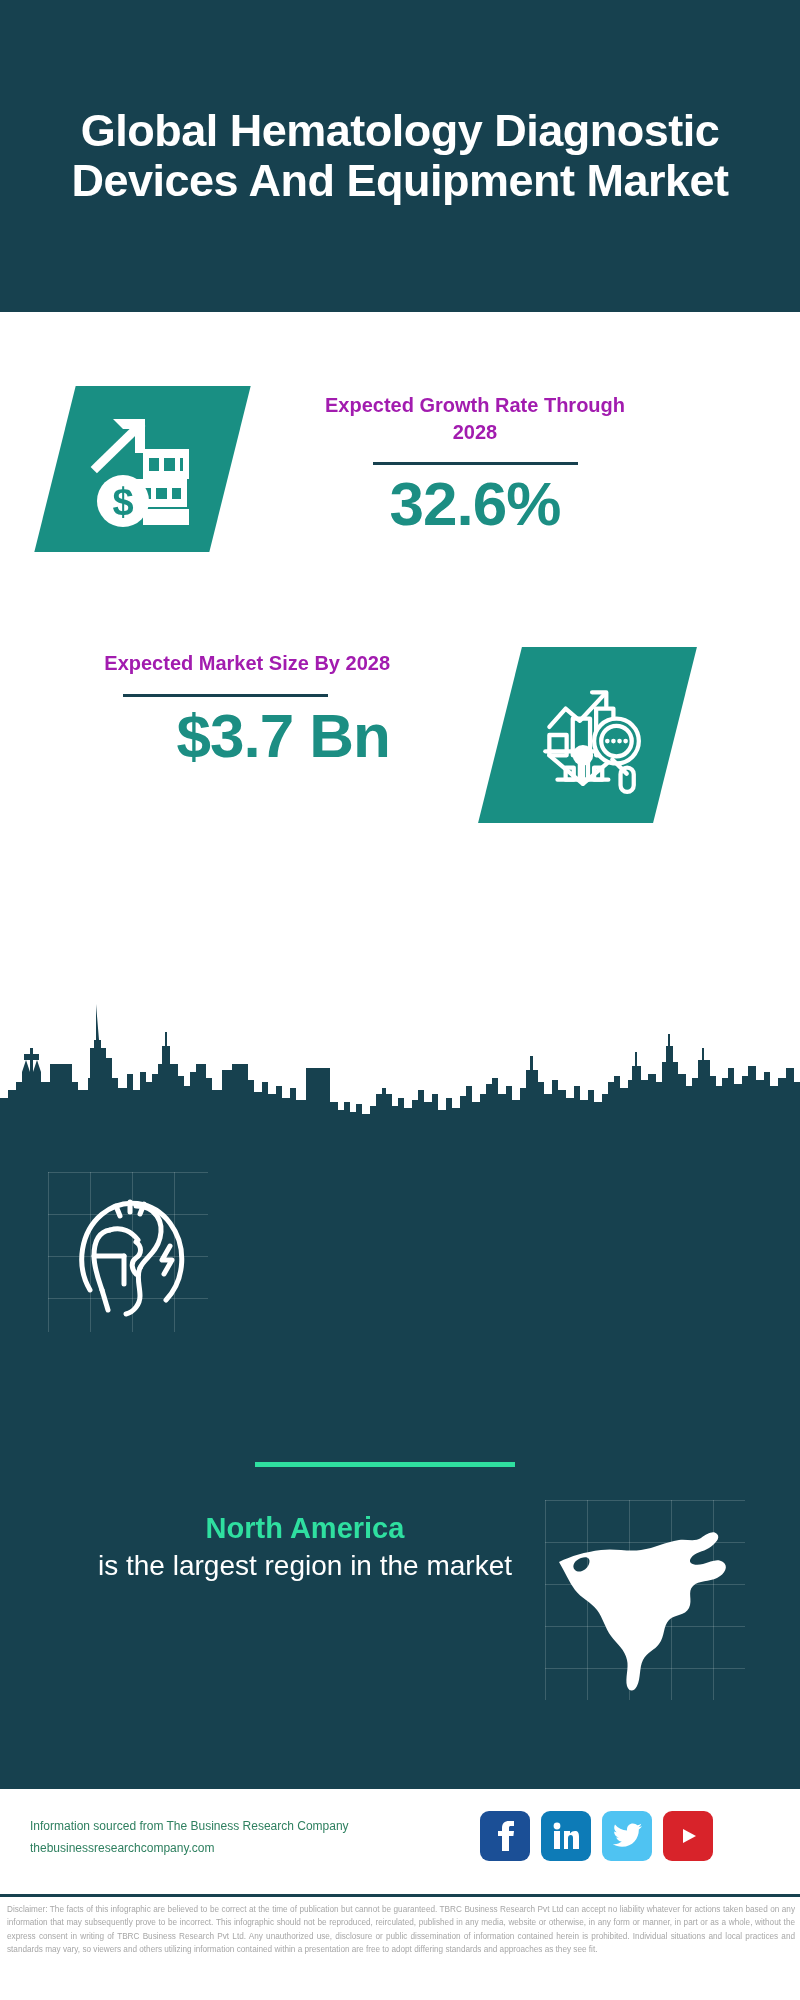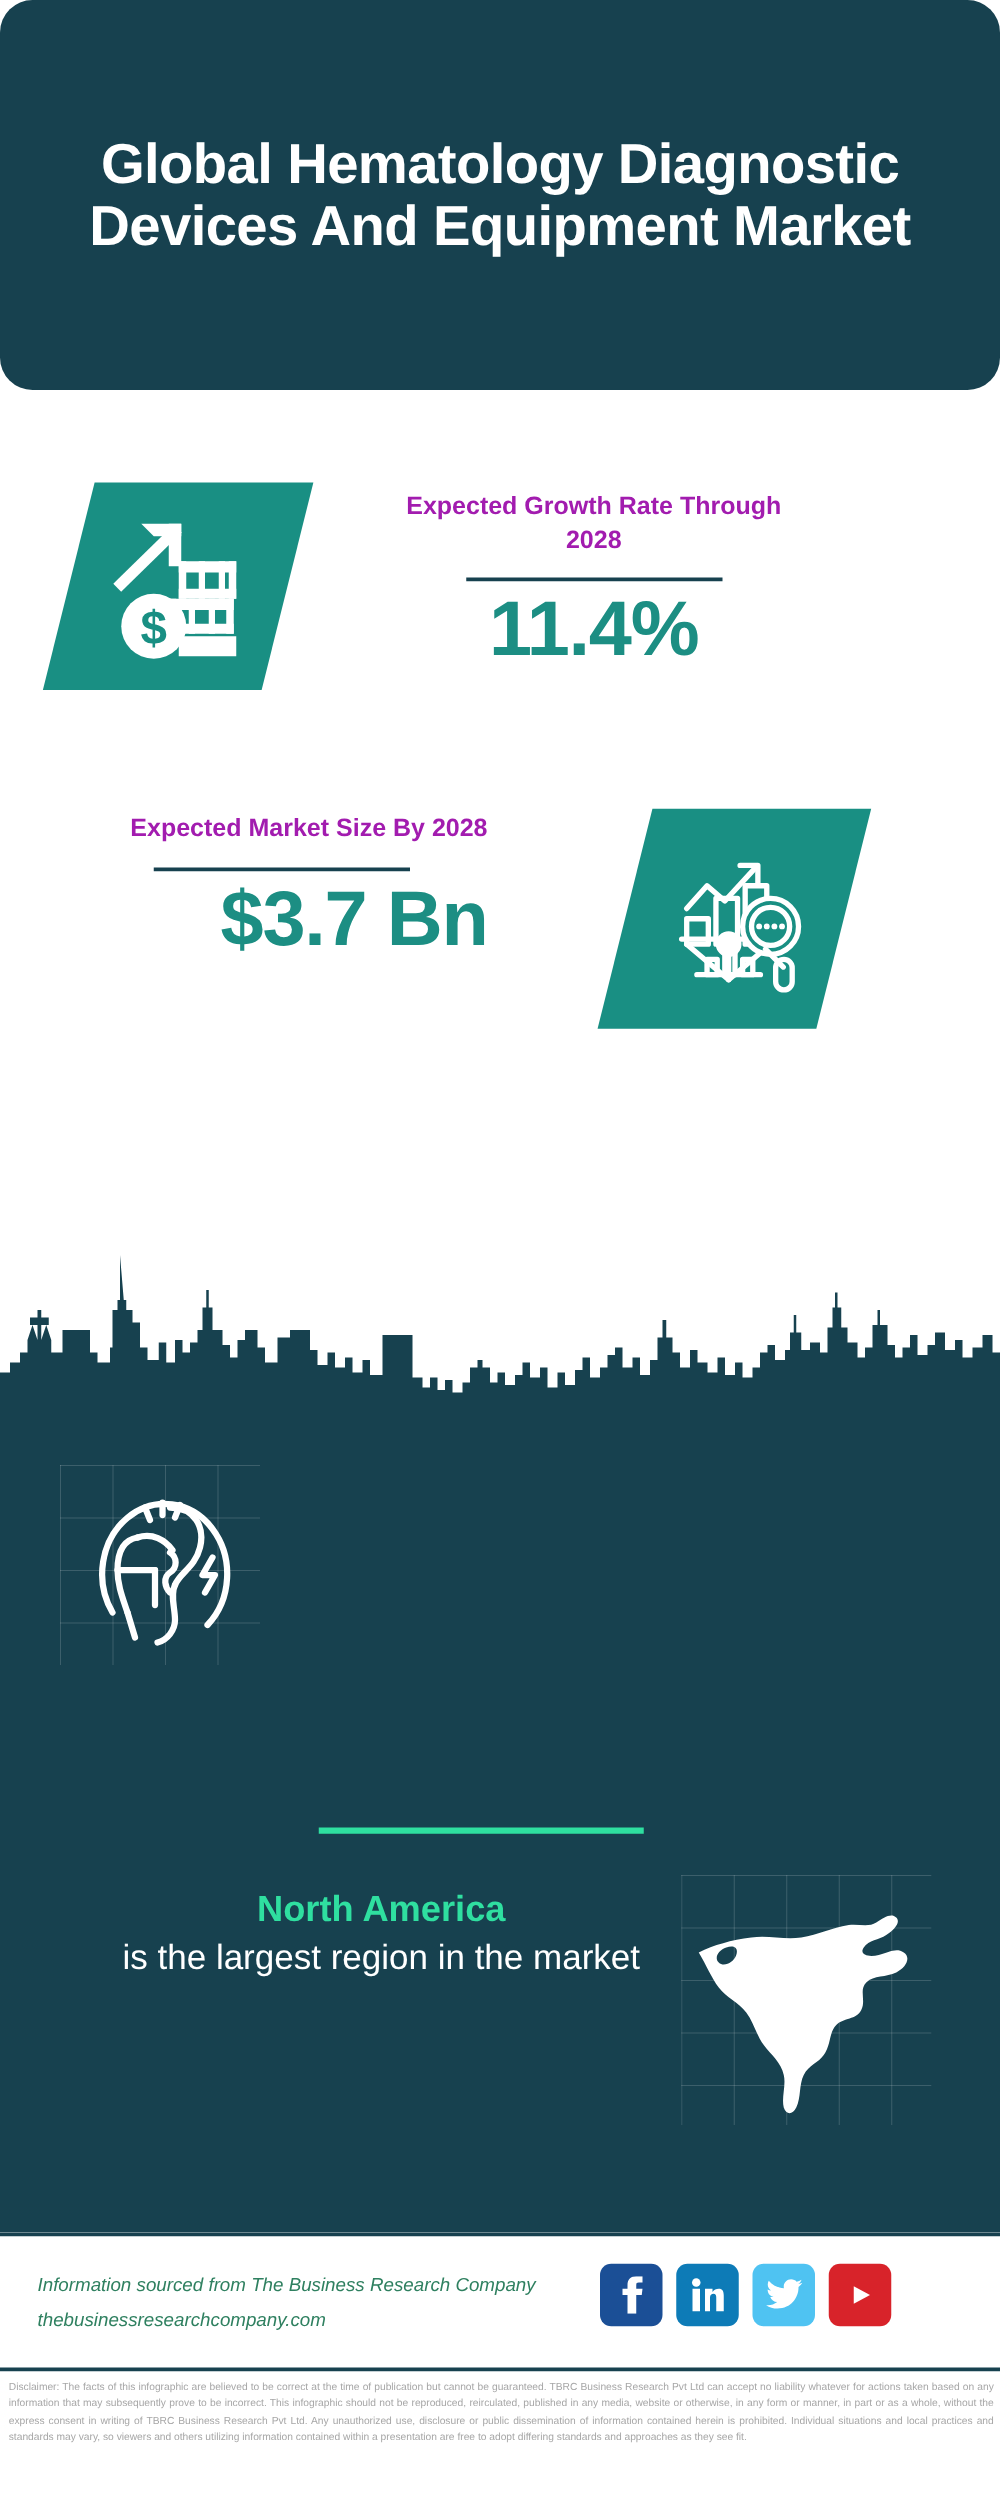--- a/index.html
+++ b/index.html
@@ -8,21 +8,21 @@
     background:#ffffff;
     font-family:"Liberation Sans", sans-serif;
     overflow:hidden;
   }
   .page{position:relative;width:800px;height:2000px;background:#fff;}
 
   
   .header{
     position:absolute;left:0;top:0;width:800px;height:312px;
     background:#17414f;
-    display:flex;align-items:center;justify-content:center;border-radius:26px;
+    display:flex;align-items:center;justify-content:center;
   }
   .header-title{
     color:#ffffff;
     font-size:45px;
     font-weight:bold;
     line-height:1.12;
     text-align:center;
     letter-spacing:-0.5px;
     padding:0 14px;
     max-width:760px;
@@ -102,21 +102,21 @@
   }
   .region-icon{left:545px;top:0px;width:200px;height:200px;}
 
   
   .footer{
     position:absolute;left:0;top:1786px;width:800px;height:108px;background:#ffffff;
     border-top:3px solid #17414f;
   }
   .source-text{
     position:absolute;left:30px;top:26px;width:420px;
-    color:#2f8060;font-size:15px;line-height:1.85;font-style:italic;
+    color:#2f8060;font-size:12px;line-height:1.85;
   }
   .socials{
     position:absolute;left:480px;top:22px;display:flex;gap:11px;align-items:center;
   }
   .social{
     width:50px;height:50px;border-radius:9px;display:flex;align-items:center;justify-content:center;
   }
   .s-fb{background:#1b4f96;}
   .s-li{background:#0d7bb7;}
   .s-tw{background:#4fc3f2;}
@@ -166,21 +166,21 @@
             <rect x="60" y="100" width="46" height="16"></rect>
           </g>
           <circle cx="40" cy="92" r="26" fill="#ffffff"></circle>
           <text x="40" y="106" font-family="Liberation Sans, sans-serif" font-size="38" font-weight="bold" fill="#198f83" text-anchor="middle">$</text>
         </svg>
       </div>
     </div>
     <div class="stat1-text">
       <div class="stat-heading">Expected Growth Rate Through 2028</div>
       <div class="rule"></div>
-      <div class="stat-value">11.4%</div>
+      <div class="stat-value">32.6%</div>
     </div>
   </div>
 
   <div class="stat2">
     <div class="stat2-text">
       <div class="stat-heading">Expected Market Size By 2028</div>
       <div class="rule"></div>
       <div class="stat-value">$3.7 Bn</div>
     </div>
     <div class="para icon2-box">

